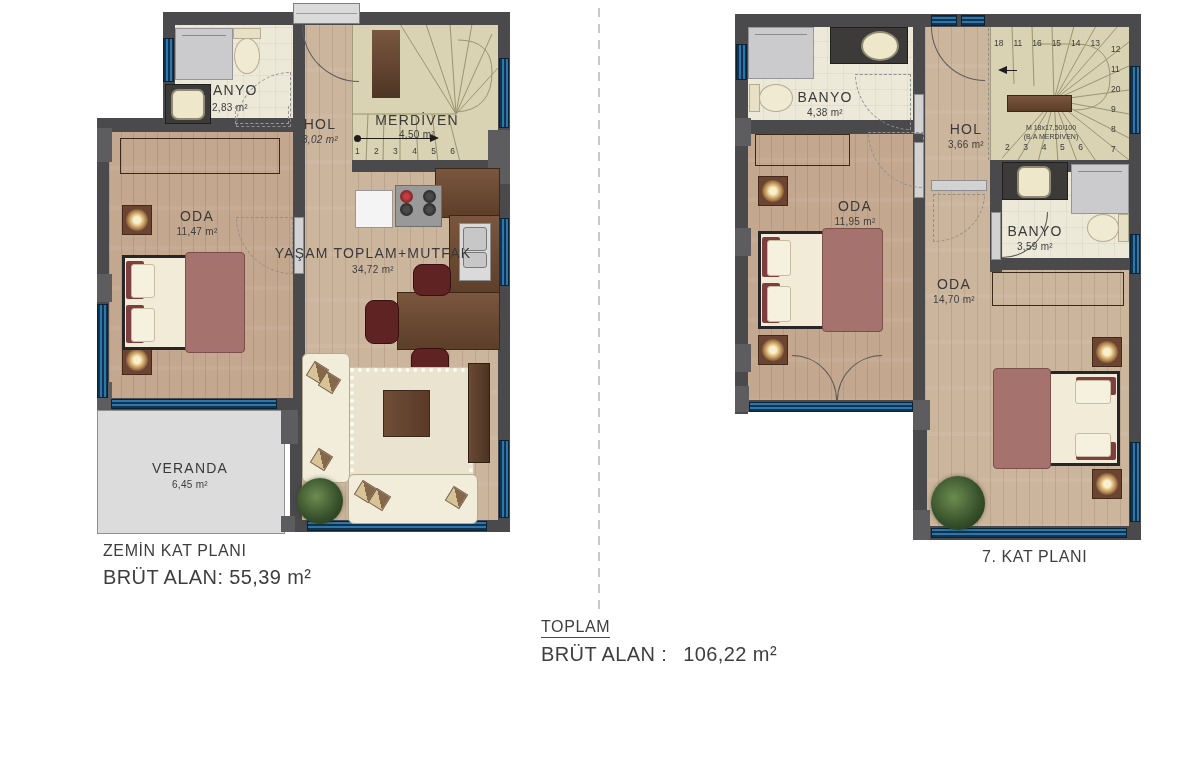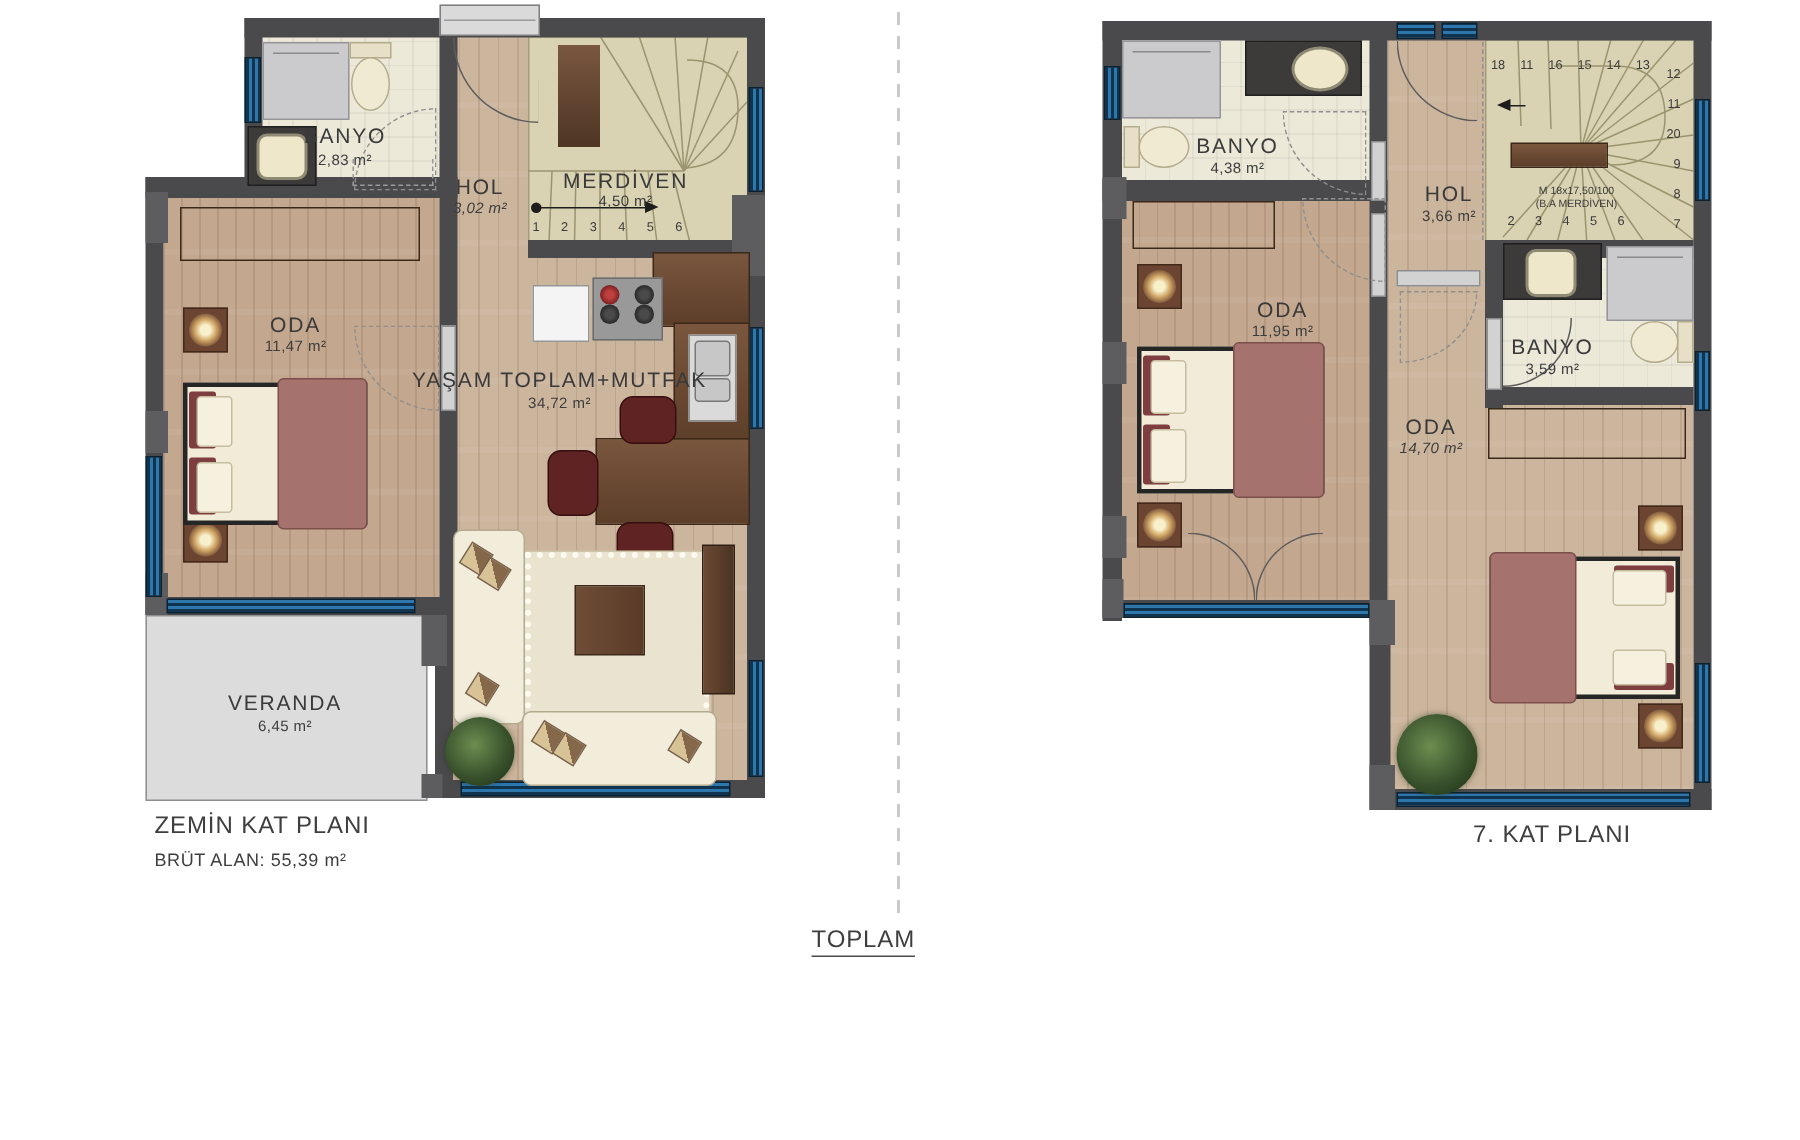--- a/index.html
+++ b/index.html
@@ -64,21 +64,21 @@
   .stepnums{position:absolute;display:flex;justify-content:space-between;font-size:8.5px;color:#3b3b3b;}
   .stepnums.v{flex-direction:column;}
   .spec{position:absolute;transform:translateX(-50%);font-size:7px;color:#3b3b3b;white-space:nowrap;text-align:center;}
   .s-arrow{position:absolute;height:0;border-top:1.2px solid #1d1d1d;}
   .s-arrow.r::before{content:"";position:absolute;left:-2px;top:-4px;width:7px;height:7px;border-radius:50%;background:#1d1d1d;}
   .s-arrow.r::after{content:"";position:absolute;right:-3px;top:-5px;border-left:9px solid #1d1d1d;border-top:4.5px solid transparent;border-bottom:4.5px solid transparent;}
   .s-arrow.l::after{content:"";position:absolute;left:-3px;top:-5px;border-right:9px solid #1d1d1d;border-top:4.5px solid transparent;border-bottom:4.5px solid transparent;}
   .dashline{position:absolute;border-left:1px dashed #8f8f8f;}
   
   .ftitle{position:absolute;font-size:16px;letter-spacing:.6px;color:#3e3e3e;white-space:nowrap;}
-  .farea{position:absolute;font-size:12px;letter-spacing:.4px;color:#3e3e3e;white-space:nowrap;}
+  .farea{position:absolute;font-size:20px;letter-spacing:.4px;color:#3e3e3e;white-space:nowrap;}
   .toplam{display:inline-block;border-bottom:1.2px solid #4a4a4a;padding-bottom:1px;}
   .divider{position:absolute;width:2px;background-image:repeating-linear-gradient(180deg,#c9c9c9 0 9px,transparent 9px 16px);}
 </style>
 </head>
 <body>
 
 <div id="canvas">
 
   <div class="plan" style="left:97px;top:12px;width:413px;height:528px;">
 
@@ -251,21 +251,21 @@
     <div class="s-arrow l" style="left:266px;top:56px;width:16px;"></div>
     <div class="dashline" style="left:253px;top:14px;height:132px;"></div>
     <div class="stepnums" style="left:259px;top:24px;width:106px;">
       <span>18</span>
       <span>11</span>
       <span>16</span>
       <span>15</span>
       <span>14</span>
       <span>13</span>
     </div>
-    <div class="stepnums v" style="left:376px;top:30px;height:110px;align-items:flex-end;">
+    <div class="stepnums v" style="left:376px;top:30px;height:110px;">
       <span>12</span>
       <span>11</span>
       <span>20</span>
       <span>9</span>
       <span>8</span>
       <span>7</span>
     </div>
     <div class="stepnums" style="left:270px;top:128px;width:78px;">
       <span>2</span>
       <span>3</span>
@@ -359,22 +359,25 @@
 
     <div class="rname" style="left:90px;top:75px;">BANYO</div>
     <div class="rarea" style="left:90px;top:93px;">4,38 m²</div>
     <div class="rname" style="left:231px;top:107px;">HOL</div>
     <div class="rarea" style="left:231px;top:125px;">3,66 m²</div>
     <div class="rname" style="left:120px;top:184px;">ODA</div>
     <div class="rarea" style="left:120px;top:202px;">11,95 m²</div>
     <div class="rname" style="left:300px;top:209px;">BANYO</div>
     <div class="rarea" style="left:300px;top:227px;">3,59 m²</div>
     <div class="rname" style="left:219px;top:262px;">ODA</div>
-    <div class="rarea" style="left:219px;top:280px;font-style:italic;">14,70 m²</div>
+    <div class="rarea" style="left:219px;top:280px;">14,70 m²</div>
   </div>
 
   <div class="divider" style="left:598px;top:8px;height:604px;"></div>
 
   <div class="ftitle" style="left:103px;top:542px;">ZEMİN KAT PLANI</div>
   <div class="farea" style="left:103px;top:566px;">BRÜT ALAN: 55,39 m²</div>
   <div class="ftitle" style="left:982px;top:548px;">7. KAT PLANI</div>
   <div class="ftitle" style="left:541px;top:618px;"><span class="toplam">TOPLAM</span></div>
+  <div class="farea" style="left:541px;top:643px;">
+    <span>BRÜT ALAN :</span><span style="margin-left:16px;">106,22 m²</span>
+  </div>
 </div>
 
 </body></html>

